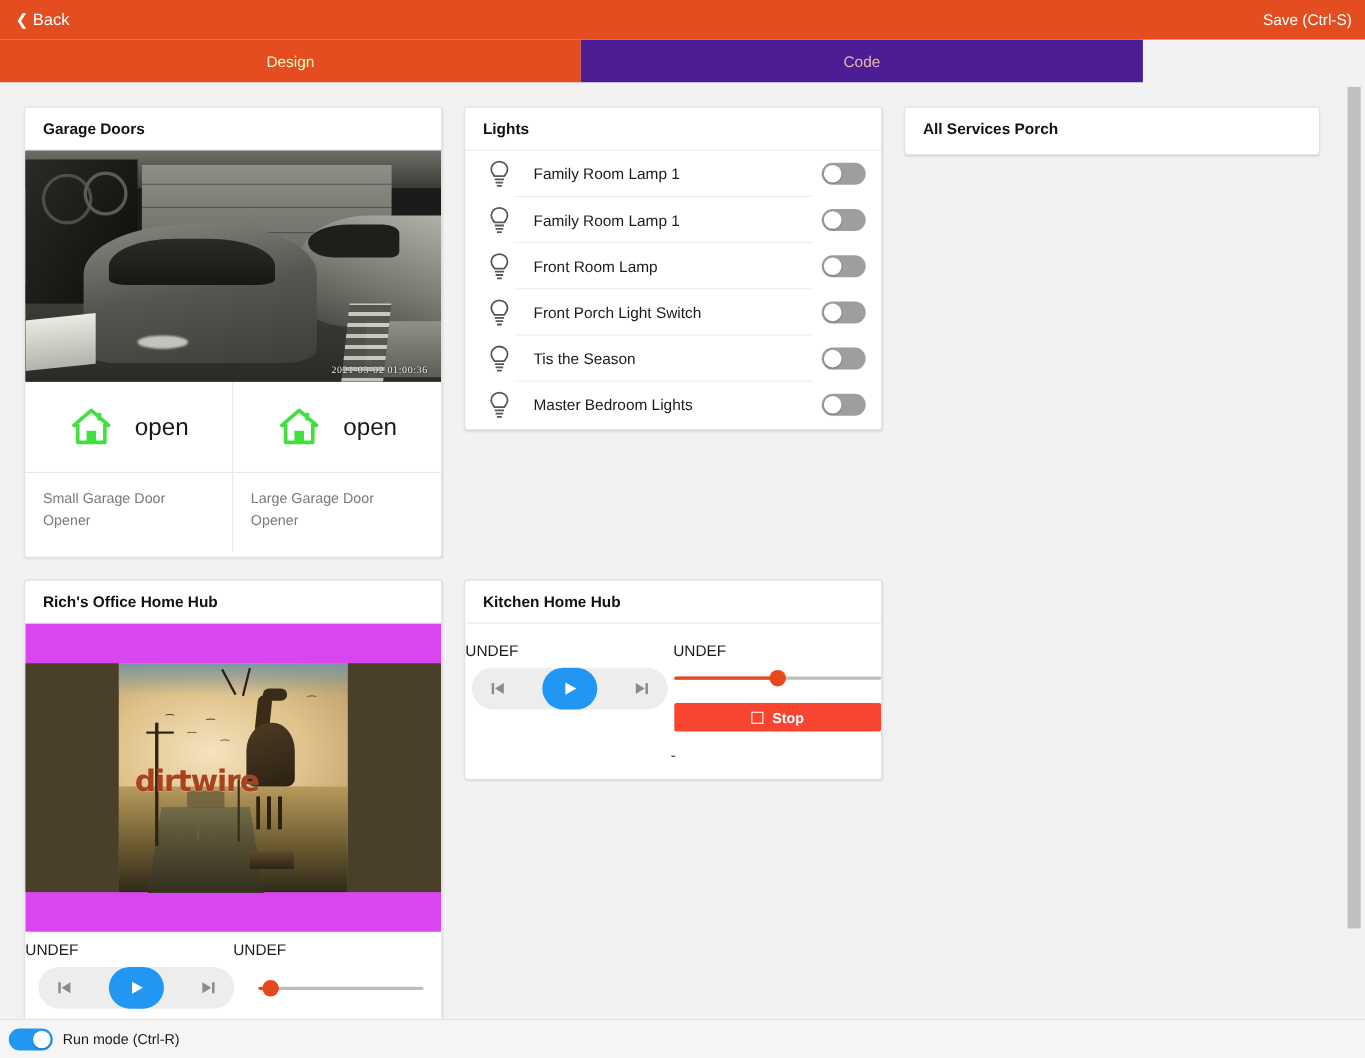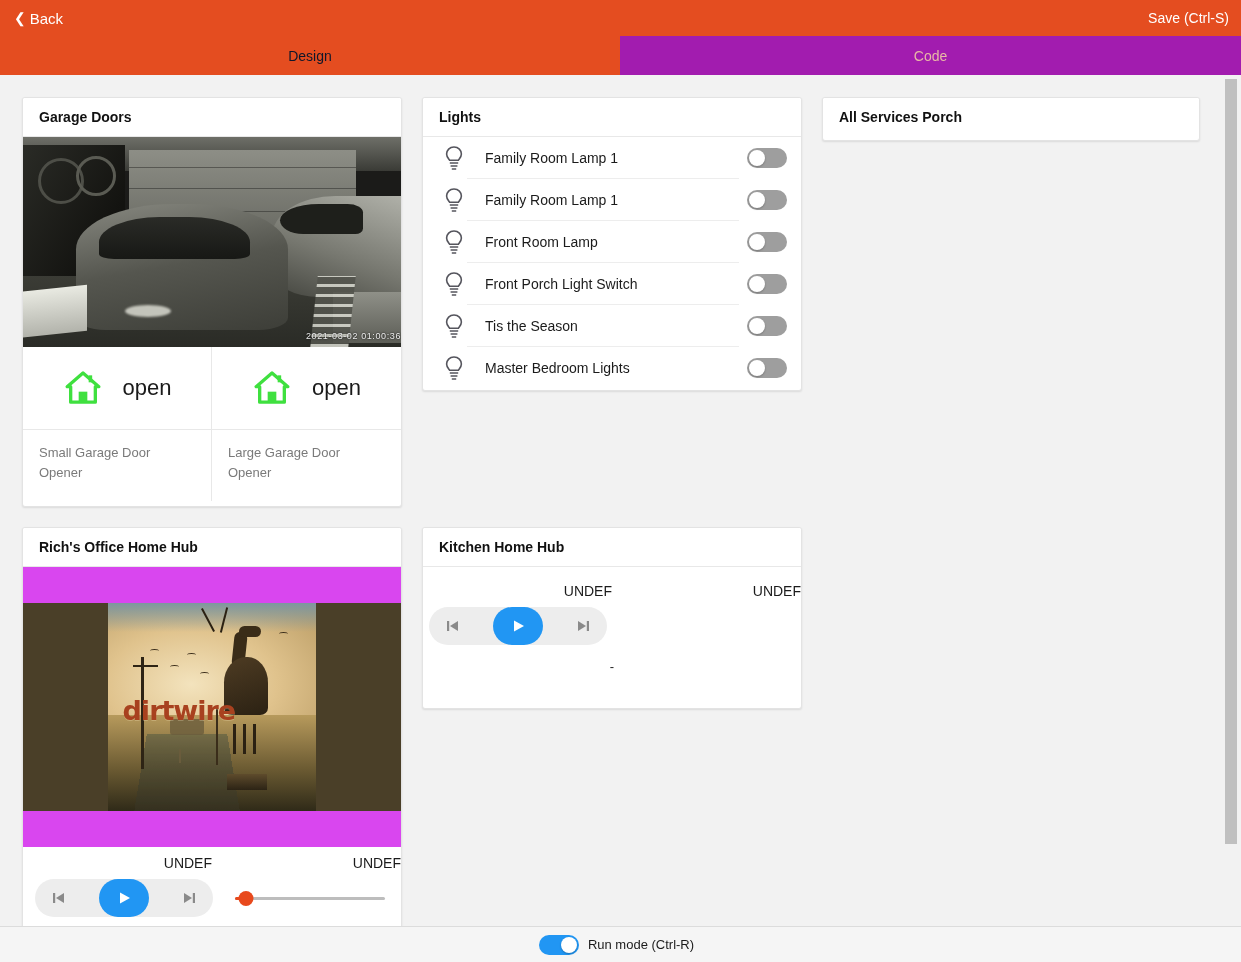--- a/index.html
+++ b/index.html
@@ -29,22 +29,22 @@
   .save-btn {
     margin-left: auto; font-size: 14px; padding: 0 12px; height: 100%;
     display: flex; align-items: center; cursor: pointer; color: #fff;
   }
 
   .tabbar { height: 39px; display: flex; flex: 0 0 39px; }
   .tab {
     display: flex; align-items: center; justify-content: center;
     font-size: 14px; cursor: pointer;
   }
-  .tab.design { width: 620px; background: #e44d20; color: #0f172a; }
-  .tab.code { width: 621px; background: #a21caf; color: #e8b8a6; }
+  .tab.design { width: 528px; background: #e44d20; color: #fef9c3; }
+  .tab.code { width: 511px; background: #4c1d95; color: #e8b8a6; }
 
   
   .body-area {
     position: relative; flex: 1 1 auto;
     background: #f2f2f2; overflow: hidden;
   }
   .canvas {
     position: absolute; left: 0; top: 0; right: 0; bottom: 0;
     padding: 22px 0 0 22px;
   }
@@ -135,22 +135,22 @@
     position:absolute; right:13%; bottom:0; width:10%; height:34%;
     background: repeating-linear-gradient(0deg,#d2d3ca 0 3px, #53544d 3px 10px);
     transform: skewX(-6deg); opacity:.9;
   }
   .cam-whitebox {
     position:absolute; left:0; bottom:6%; width:17%; height:22%;
     background: linear-gradient(180deg,#e9eae2 0%, #b2b3ab 100%);
     transform: skewY(-6deg);
   }
   .cam-ts {
-    position:absolute; right:0; bottom:6px;
-    font-family:Liberation Sans, sans-serif; font-size:9px;
+    position:absolute; right:12px; bottom:6px;
+    font-family:Liberation Serif, serif; font-size:9px;
     color:#ededed; letter-spacing:.6px; text-shadow:0 0 2px #000;
   }
   .door-row { display: flex; }
   .door-cell { width: 189px; border-right: 1px solid #e8e8e8; }
   .door-cell:last-child { border-right: none; }
   .door-state {
     height: 83px; display: flex; align-items: center;
     justify-content: center; gap: 20px;
     border-bottom: 1px solid #e8e8e8;
   }
@@ -237,21 +237,21 @@
     background: linear-gradient(180deg,#5e4b2c 0%, #2c2315 100%); }
   .art-bird { position:absolute; width:9px; height:4px;
     border-top:1.5px solid #3b2d1a; border-radius:50%; }
   .art-title {
     position:absolute; left:7%; top:44%; font-family:"DejaVu Sans", sans-serif;
     font-size:27px; color:#a8411f; letter-spacing:-1px; font-weight:600;
     text-shadow: 0 1px 0 rgba(255,240,200,.25);
   }
   .hub-labels { display: flex; padding-top: 8px; }
   .hub-label {
-    flex: 1 1 50%; text-align: right; font-size: 14px; color: #1b1b1b;
+    flex: 1 1 50%; text-align: left; font-size: 14px; color: #1b1b1b;
   }
   .hub-controls {
     display: flex; align-items: center; padding: 8px 12px 14px 12px; gap: 8px;
   }
   .transport {
     width: 178px; height: 38px; border-radius: 19px; background: #ededed;
     display: flex; align-items: center; justify-content: space-around;
     flex: 0 0 178px;
   }
   .tp-btn { cursor: pointer; display: flex; align-items: center; justify-content: center; }
@@ -299,21 +299,21 @@
   }
   .scroll-thumb {
     position: absolute; left: 0; top: 0; width: 12px; height: 765px;
     background: #c0c0c0; border-radius: 0;
   }
 
   
   .bottombar {
     flex: 0 0 36px; height: 36px; background: #f5f5f5;
     border-top: 1px solid #dcdcdc;
-    display: flex; align-items: center; justify-content: center;
+    display: flex; align-items: center; justify-content: flex-start;
     padding-right: 16px; gap: 9px;
   }
   .runmode-label { font-size: 13px; color: #1b1b1b; }
 </style>
 </head>
 <body>
 
 <div class="app">
 
   <div class="titlebar">
@@ -554,20 +554,31 @@
                       </svg>
                   </div>
                   <div class="tp-btn">
                     <svg width="18" height="18" viewBox="0 0 18 18">
                         <polygon points="4,4 4,14 12,9" fill="#8a8a8a"></polygon>
                         <rect x="12.8" y="4" width="2.2" height="10" fill="#8a8a8a"></rect>
                       </svg>
                   </div>
                 </div>
               </div>
+              <div class="kitchen-right">
+                <div class="slider" id="kitchen-slider">
+                  <div class="track"></div>
+                  <div class="fill" style="width: 50%;"></div>
+                  <div class="thumb" style="left: 50%;"></div>
+                </div>
+                <div class="stop-btn">
+                  <span class="stop-square"></span>
+                  <span>Stop</span>
+                </div>
+              </div>
             </div>
             <div class="kitchen-dash">-</div>
           </div>
         </div>
 
       </div>
     </div>
 
     <div class="scrollbar">
       <div class="scroll-thumb"></div>

